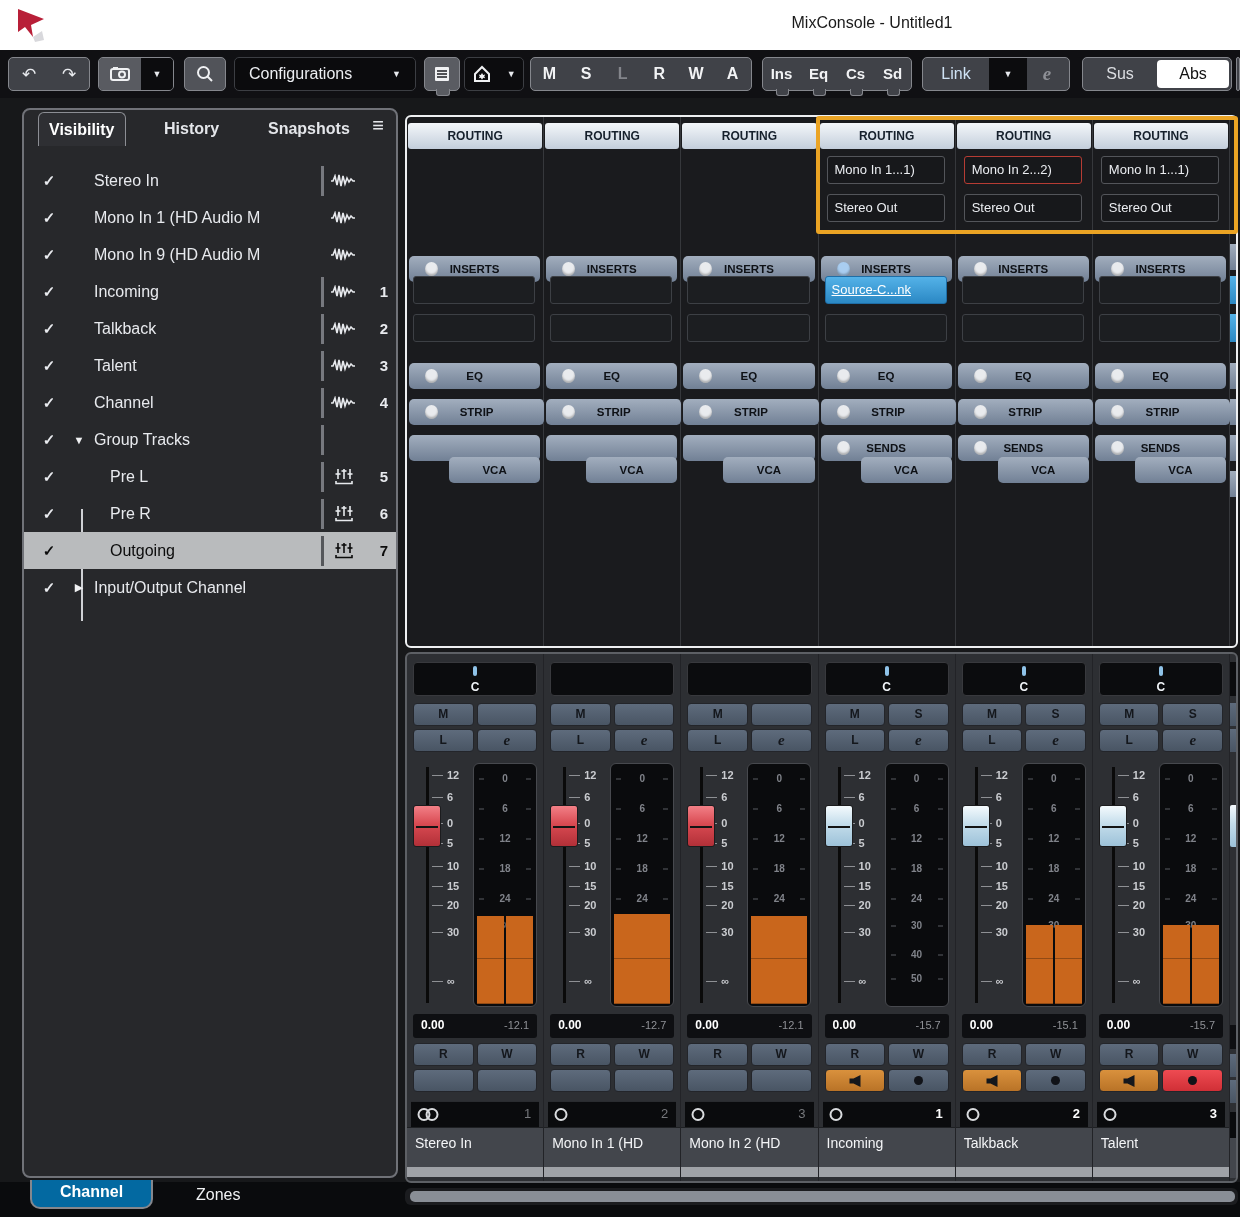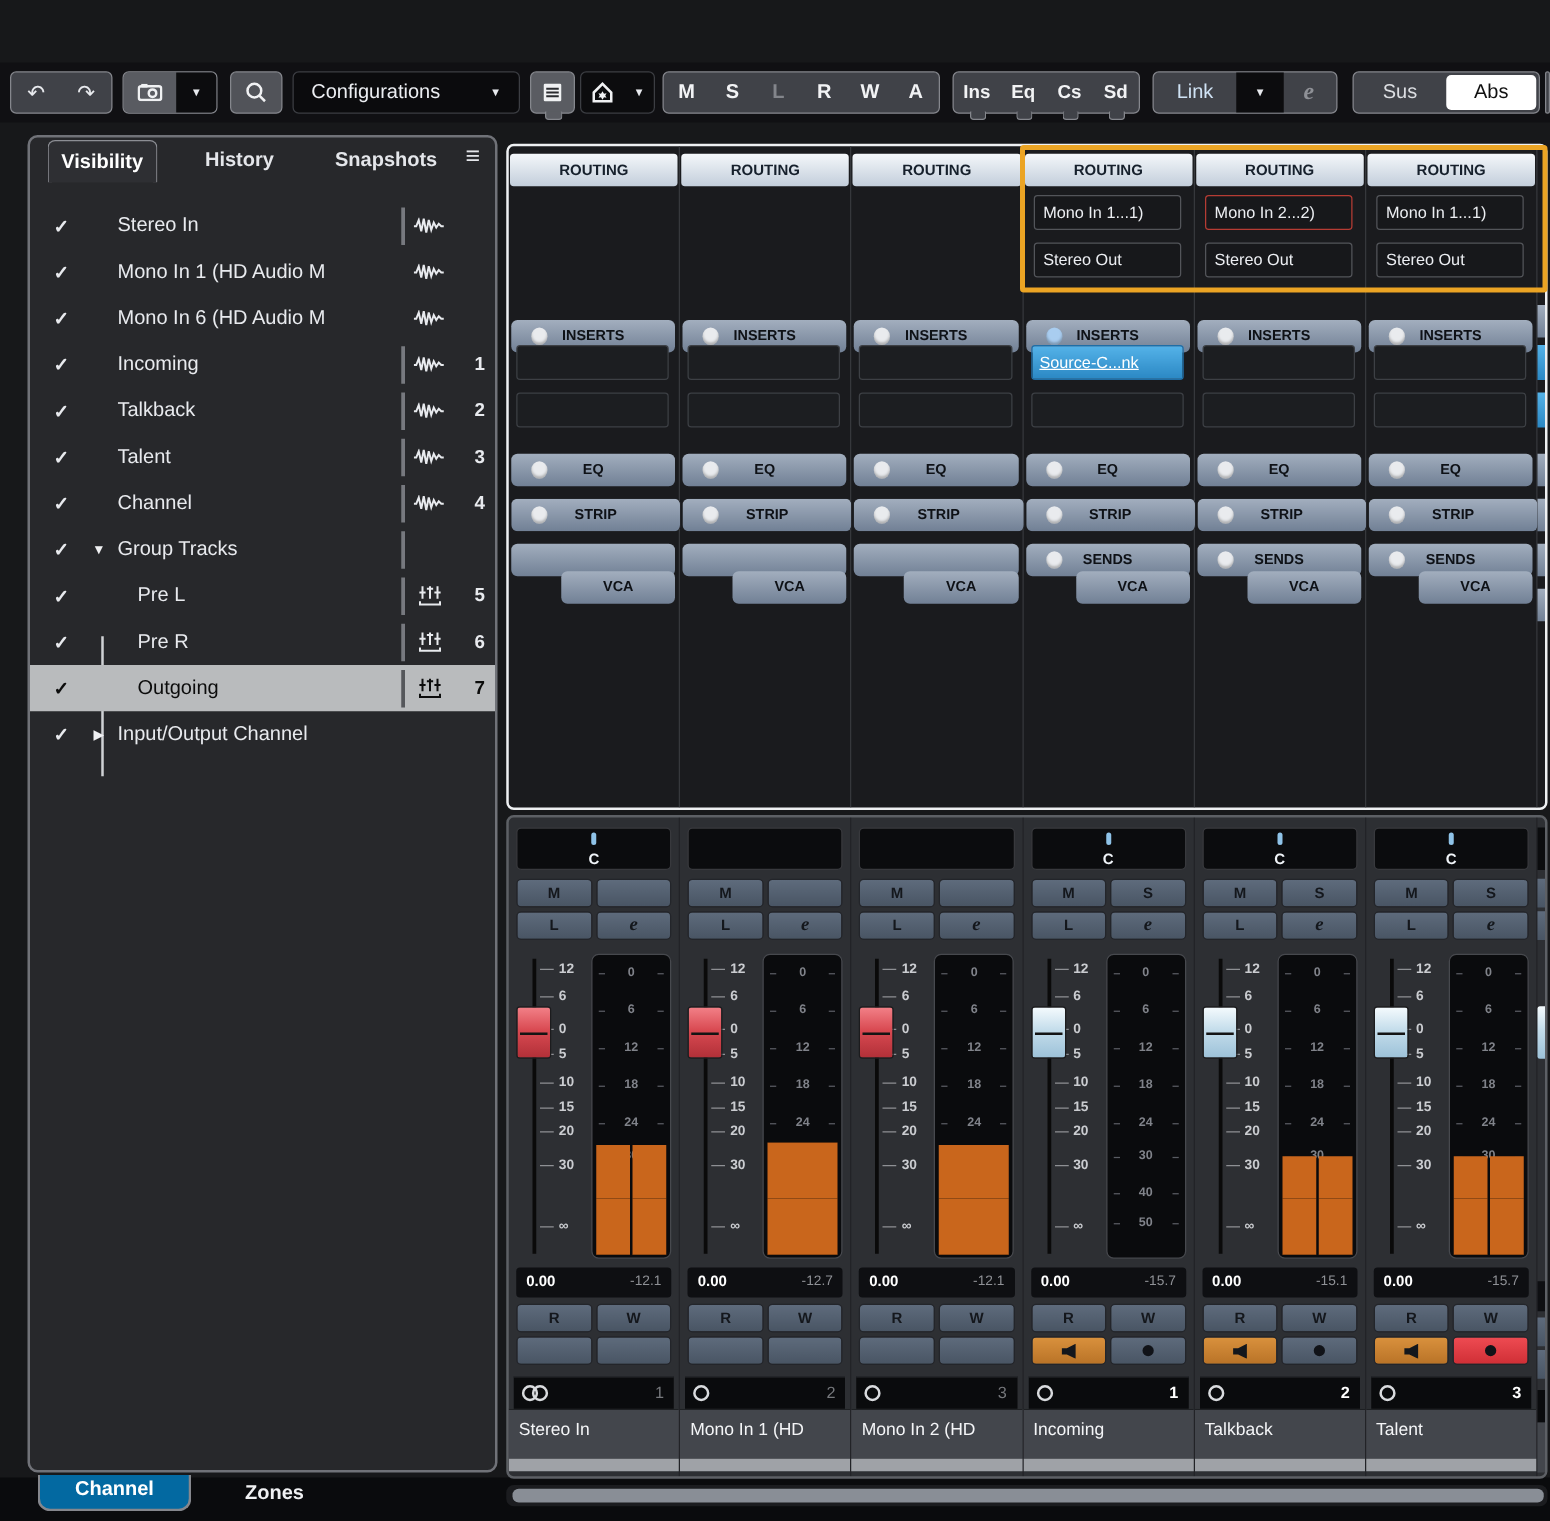--- a/index.html
+++ b/index.html
@@ -66,21 +66,21 @@
   .licon { display:flex; justify-content:center; }
   .licon svg { display:none; }
   .licon[data-icon="wave"] .i-wave { display:block; }
   .licon[data-icon="fader"] .i-fader { display:block; }
   .lnum { text-align:right; font-size:15px; font-weight:bold; }
   .treeline { position:absolute; left:57px; top:347px; width:2px; height:112px; background:#cfd1d5; }
 
   
   .bottomstrip { position:absolute; left:0; top:1182px; width:100%; height:35px; background:#0a0b0d; }
   .btab-channel { position:absolute; left:30px; top:1180px; padding:3px 28px 6px 28px; background:#0369a1; border:2px solid #85878d; border-top:none; border-radius:0 0 10px 10px; color:#fff; font-weight:bold; font-size:16px; }
-  .btab-zones { position:absolute; left:196px; top:1186px; color:#f0f1f3; font-weight:bold; font-size:16px;text-align:right; }
+  .btab-zones { position:absolute; left:196px; top:1186px; color:#f0f1f3; font-weight:normal; font-size:16px;text-align:right; }
 
   
   .racks { position:absolute; left:405px; top:115px; width:833px; height:533px; background:#1a1b1e; border:2px solid #eef0f2; border-radius:6px; display:flex; overflow:hidden; }
   .rcol { position:relative; flex:1; border-right:1px solid #36383c; }
   .rcol:last-of-type { border-right:none; }
   .rhead { position:absolute; left:1px; right:1px; top:6px; height:26px; background:linear-gradient(#f4f7fa,#c3cedb); border-radius:3px; color:#16202c; font-weight:bold; font-size:12px; text-align:center; line-height:26px; }
   .rslot { position:absolute; left:8px; right:10px; height:28px; background:#17181b; border:1px solid #505archive358; border:1px solid #53555a; border-radius:3px; color:#eceef2; font-size:13px; line-height:26px; padding-left:7px; white-space:nowrap; overflow:hidden; }
   .rslot.in { top:39px; }
   .rslot.out { top:77px; }
   .rslot[data-state="selected"] { border-color:#b63c34; }
@@ -159,20 +159,27 @@
   .fsliver div { position:absolute; left:0; width:6px; }
 
   .hscroll { position:absolute; left:405px; top:1188px; width:833px; height:17px; background:#1b1c1f; border-radius:6px; }
   .hthumb { position:absolute; left:5px; right:3px; top:3px; height:11px; background:#898e96; border-radius:5px; }
 </style>
 </head>
 <body>
 
 <div class="page">
 
+  <div class="titlebar">
+    <svg class="logo" viewBox="0 0 34 36">
+      <polygon points="4,2 30,12 17,18 19,30 11,20 4,25" fill="#b81f38"></polygon>
+      <polygon points="19,30 28,24 30,33 21,35" fill="#d8d8dc"></polygon>
+    </svg>
+    <span class="wintitle">MixConsole - Untitled1</span>
+  </div>
 
   <div class="toolbar">
     <div class="tgroup g-undo">
       <span class="tbtn">↶</span>
       <span class="tbtn">↷</span>
     </div>
     <div class="tgroup g-cam">
       <span class="camhalf">
         <svg width="20" height="14" viewBox="0 0 20 14">
           <rect x="1" y="2" width="18" height="11" rx="2" class="micon"></rect>
@@ -287,21 +294,21 @@
               <path d="M0 7 h2 l2 -5 l2 9 l2 -10 l2 11 l2 -10 l2 8 l2 -6 l2 4 l2 -3 l2 2 h2" stroke="currentColor" fill="none" stroke-width="1.6"></path>
             </svg>
 
           </span>
           <span class="lnum"></span>
         </div>
 
         <div class="lrow" data-selected="false">
           <span class="chk">✓</span>
           <span class="arr"></span>
-          <span class="lbl" data-indent="false">Mono In 6 (HD Audio M</span>
+          <span class="lbl" data-indent="false">Mono In 9 (HD Audio M</span>
           <span class="ldiv" style="visibility: hidden;"></span>
           <span class="licon" data-icon="wave">
             <svg class="i-wave" width="26" height="14" viewBox="0 0 26 14">
               <path d="M0 7 h2 l2 -5 l2 9 l2 -10 l2 11 l2 -10 l2 8 l2 -6 l2 4 l2 -3 l2 2 h2" stroke="currentColor" fill="none" stroke-width="1.6"></path>
             </svg>
 
           </span>
           <span class="lnum"></span>
         </div>
 

